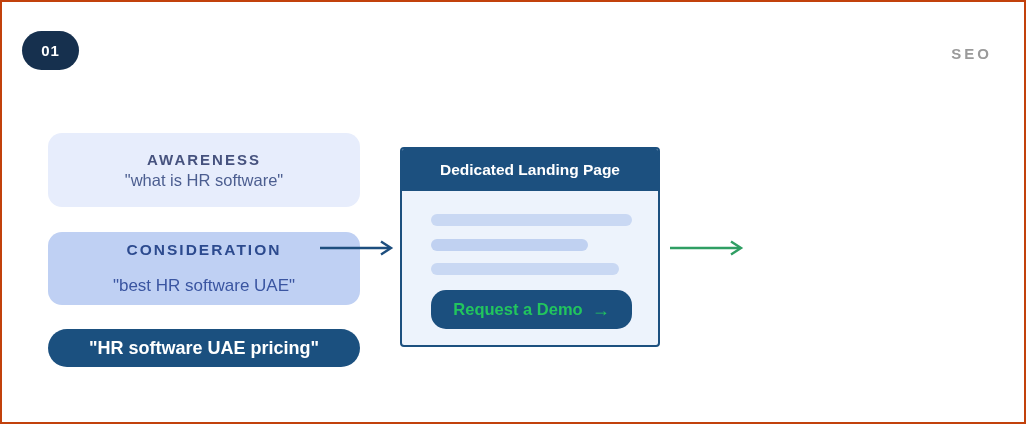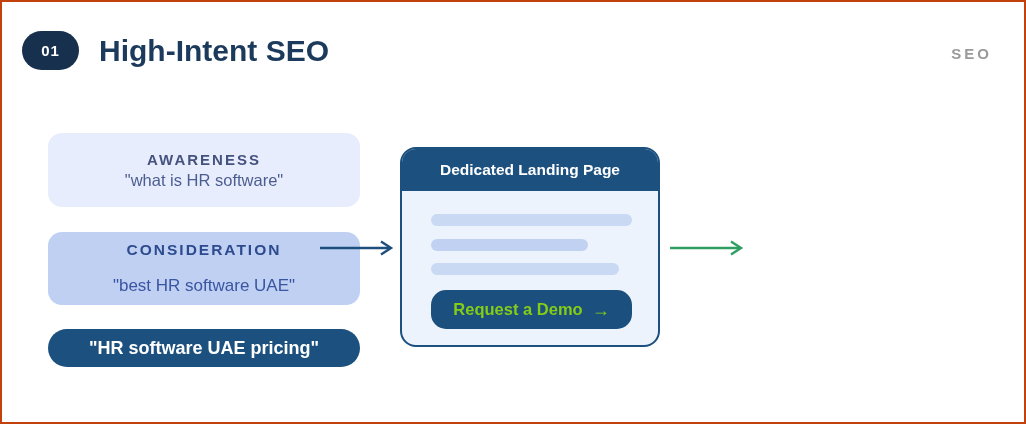--- a/index.html
+++ b/index.html
@@ -33,34 +33,34 @@
   .c-label{font-size:15.5px;font-weight:700;letter-spacing:2px;color:#2C4A8E;}
   .c-query{font-size:17px;color:#3A55A1;}
   .d-query{font-size:18px;font-weight:700;color:#ffffff;}
   
   .arrow{position:absolute;display:block;}
   .arrow-navy{left:316px;top:237px;}
   .arrow-green{left:666px;top:237px;}
   
   .card{
     position:absolute;left:398px;top:145px;width:260px;height:200px;box-sizing:border-box;
-    background:#EDF3FC;border:2px solid #1C507F;border-radius:16px;overflow:hidden;
+    background:#EDF3FC;border:2px solid #1C507F;border-radius:4px;overflow:hidden;
   }
   .card-header{
     height:42px;background:#1C507F;color:#ffffff;font-size:15.5px;font-weight:700;
     display:flex;align-items:center;justify-content:center;
   }
   .card-body{position:relative;height:154px;}
   .skeleton{position:absolute;left:29px;height:12px;border-radius:6px;background:#C9D8F3;}
   .s1{top:23px;width:201px;}
   .s2{top:48px;width:157px;background:#C0D1F1;}
   .s3{top:72px;width:188px;}
   .cta{
     position:absolute;left:29px;top:99px;width:201px;height:39px;box-sizing:border-box;
-    background:#1B4F7E;border-radius:15px;color:#84cc16;cursor:pointer;
+    background:#1B4F7E;border-radius:15px;color:#22c55e;cursor:pointer;
     display:flex;align-items:center;justify-content:center;gap:9px;
     font-size:16.5px;font-weight:700;
   }
   .cta-arrow{font-weight:400;font-size:18px;line-height:1;}
   
   .result{
     position:absolute;left:750px;top:191px;width:215px;height:111px;box-sizing:border-box;
     background:#EAF9F1;border:2px solid #35A05F;border-radius:14px;
     display:flex;flex-direction:column;align-items:center;justify-content:center;gap:7px;
   }
@@ -68,21 +68,20 @@
 </style>
 </head>
 <body>
 
 <div class="canvas">
 
   <div class="header">
     <div class="badge">
       <span>01</span>
     </div>
-    <div class="title">High-Intent SEO</div>
   </div>
   <div class="tag">SEO</div>
 
   <div class="stage stage-awareness">
     <div class="a-label">AWARENESS</div>
     <div class="a-query">"what is HR software"</div>
   </div>
 
   <div class="stage stage-consideration">
     <div class="c-label">CONSIDERATION</div>

